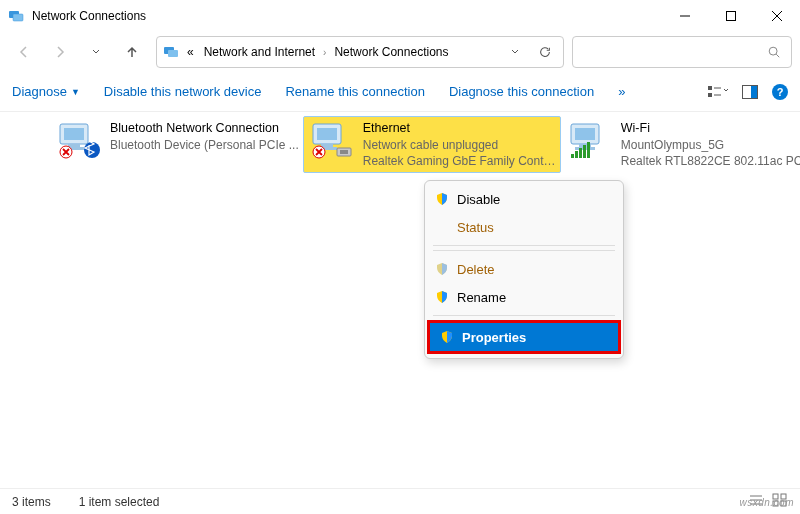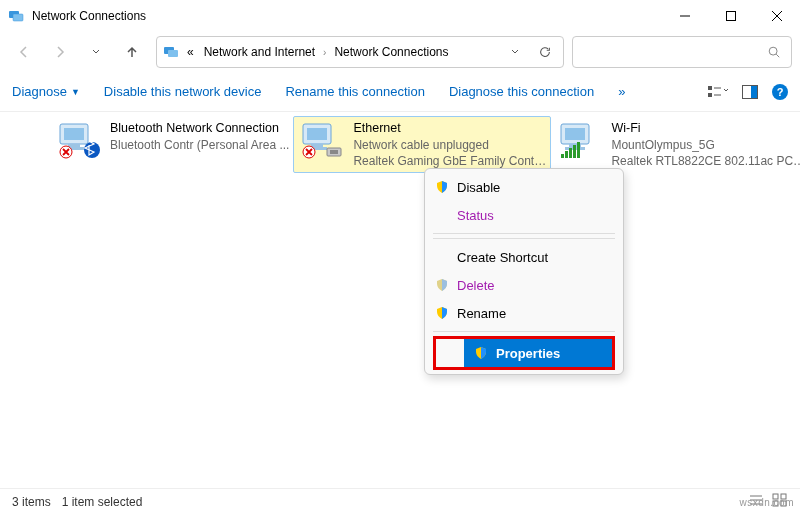--- a/index.html
+++ b/index.html
@@ -25,38 +25,38 @@
   
   .toolbar { height: 40px; display: flex; align-items: center; padding: 0 12px; gap: 24px; border-bottom: 1px solid #eee; }
   .tool { color: #0067c0; font-size: 13px; display: flex; align-items: center; gap: 4px; }
   .toolbar .chev { color:#0067c0; font-size:13px; }
   .toolbar .right { margin-left:auto; display:flex; align-items:center; gap:14px; }
   .toolbar .right svg { display:block; }
   .help-circle { width:16px; height:16px; border-radius:50%; background:#0078d4; color:#fff; font-size:11px; font-weight:bold; display:flex; align-items:center; justify-content:center; }
   
   .content { position: relative; padding: 4px 8px; display: flex; gap: 0; margin-left: 42px; }
   .conn-item { width: 258px; padding: 4px; display: flex; gap: 8px; border-radius: 2px; }
-  .conn-item.selected { background: #fef9c3; border: 1px solid #99ccf3; padding: 3px; }
+  .conn-item.selected { background: #fde047; border: 1px solid #99ccf3; padding: 3px; }
   .conn-icon { width: 48px; height: 40px; position: relative; flex-shrink: 0; }
   .conn-text { display: flex; flex-direction: column; line-height: 1.35; overflow: hidden; }
   .conn-text .name { font-size: 12.5px; white-space: nowrap; }
   .conn-text .status, .conn-text .device { font-size: 12px; color: #666; white-space: nowrap; overflow: hidden; text-overflow: ellipsis; }
   
-  .context-menu { position: absolute; left: 424px; top: 168px; width: 200px; background: #f9f9f9; border: 1px solid #ccc; border-radius: 6px; padding: 4px 0; box-shadow: 2px 4px 10px rgba(0,0,0,.15); }
+  .context-menu { position: absolute; left: 424px; top: 180px; width: 200px; background: #f9f9f9; border: 1px solid #ccc; border-radius: 6px; padding: 4px 0; box-shadow: 2px 4px 10px rgba(0,0,0,.15); }
   .menu-item { height: 28px; display: flex; align-items: center; padding: 0 12px 0 10px; font-size: 13px; gap: 8px; }
-  .menu-item.disabled { color: #a21caf; }
+  .menu-item.disabled { color: #a16207; }
   .menu-sep { height: 1px; background: #ddd; margin: 4px 8px; }
   .shield { width: 14px; height: 14px; flex-shrink: 0; }
   .shield-empty { width: 14px; flex-shrink: 0; }
-  .menu-highlight-wrap { border: 3px solid #e60000; margin: 0 8px; padding-left: 28px; }
+  .menu-highlight-wrap { border: 3px solid #e60000; margin: 0 2px; }
   .menu-item.selected { background: #0078d4; color: #fff; font-weight: 600; }
   
-  .statusbar { position: absolute; bottom: 0; left: 0; right: 0; height: 26px; border-top: 1px solid #eee; display: flex; align-items: center; padding: 0 12px; font-size: 12px; color: #333; gap: 11px; }
+  .statusbar { position: absolute; bottom: 0; left: 0; right: 0; height: 26px; border-top: 1px solid #eee; display: flex; align-items: center; padding: 0 12px; font-size: 12px; color: #333; gap: 28px; }
   .statusbar .right { margin-left: auto; display:flex; gap:8px; align-items:center; }
-  .watermark { position:absolute; right:6px; bottom:6px; font-size:10px; color:#999; letter-spacing:.5px; }
+  .watermark { position:absolute; right:6px; bottom:6px; font-size:10px; color:#999; letter-spacing:.5px;font-style:italic; }
 </style>
 </head>
 <body>
 
 <div class="titlebar">
   <span class="app-icon">
     <svg viewBox="0 0 16 16">
         <rect x="1" y="3" width="10" height="7" fill="#3a96dd" rx="1"></rect>
         <rect x="5" y="6" width="10" height="7" fill="#7ec0ee" rx="1" stroke="#3a96dd" stroke-width=".5"></rect>
       </svg>
@@ -169,21 +169,21 @@
           <rect x="14" y="24" width="12" height="3" fill="#9cc4e4"></rect>
           <rect x="10" y="27" width="20" height="3" fill="#9cc4e4"></rect>
           <circle cx="38" cy="30" r="8" fill="#0a57c2"></circle>
           <path d="M35 25v10l5-3-9-4 9-4-5-3" fill="none" stroke="#fff" stroke-width="1.2"></path>
           <circle cx="12" cy="32" r="6" fill="#fff" stroke="#d00"></circle>
           <path d="M9 29l6 6M15 29l-6 6" stroke="#d00" stroke-width="1.8"></path>
         </svg>
     </div>
     <div class="conn-text">
       <span class="name">Bluetooth Network Connection</span>
-      <span class="device">Bluetooth Contr (Personal Area ...</span>
+      <span class="device">Bluetooth Device (Personal PCIe ...</span>
     </div>
   </div>
 
   <div class="conn-item selected">
     <div class="conn-icon">
       <svg viewBox="0 0 48 40">
           <rect x="6" y="4" width="28" height="20" rx="2" fill="#d7e9f7" stroke="#6aa5d8"></rect>
           <rect x="10" y="8" width="20" height="12" fill="#8fc3ea"></rect>
           <rect x="14" y="24" width="12" height="3" fill="#9cc4e4"></rect>
           <rect x="10" y="27" width="20" height="3" fill="#9cc4e4"></rect>
@@ -229,24 +229,20 @@
           <path d="M7 1l5 2v3c0 3-2 5-5 7V1z" fill="#1e90ff"></path>
         </svg></span>
     <span>Disable</span>
   </div>
   <div class="menu-item disabled">
     <span class="shield-empty"></span>
     <span>Status</span>
   </div>
   <div class="menu-sep"></div>
   <div class="menu-sep"></div>
-  <div class="menu-item">
-    <span class="shield-empty"></span>
-    <span>Create Shortcut</span>
-  </div>
   <div class="menu-item disabled">
     <span class="shield"><svg viewBox="0 0 14 14">
           <path d="M7 1l5 2v3c0 3-2 5-5 7-3-2-5-4-5-7V3z" fill="#e0d28a"></path>
           <path d="M7 1l5 2v3c0 3-2 5-5 7V1z" fill="#9bbfe0"></path>
         </svg></span>
     <span>Delete</span>
   </div>
   <div class="menu-item">
     <span class="shield"><svg viewBox="0 0 14 14">
           <path d="M7 1l5 2v3c0 3-2 5-5 7-3-2-5-4-5-7V3z" fill="#ffcc00"></path>

